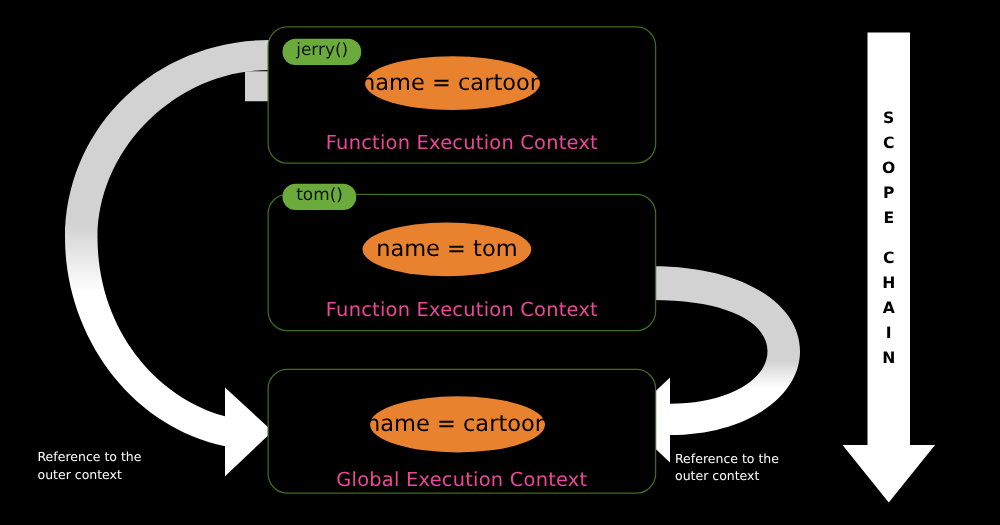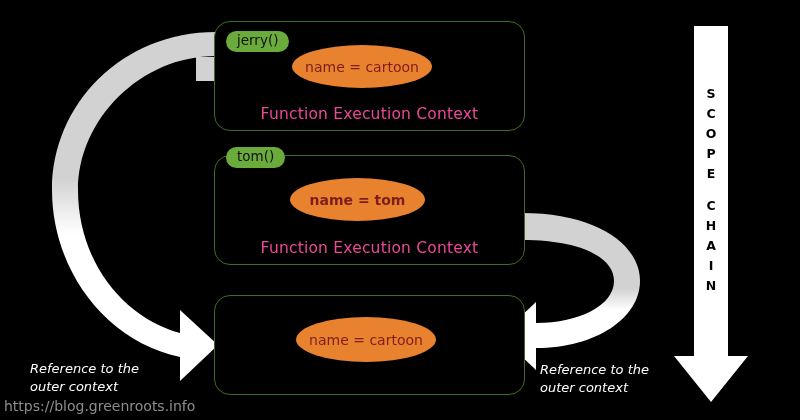--- a/index.html
+++ b/index.html
@@ -55,31 +55,30 @@
     line-height: 1;
     white-space: nowrap;
   }
   .var-ellipse {
     position: absolute;
     background: #e8822e;
     border-radius: 50%;
     display: flex;
     align-items: center;
     justify-content: center;
-    color: #7f1d1d;
-    font-size: 14px;
+    color: #000000;
+    font-size: 18px;
     white-space: nowrap;
   }
   .ref-note {
     position: absolute;
     color: #ffffff;
-    font-size: 13px;
+    font-size: 10px;
     line-height: 1.35;
     white-space: nowrap;
-    font-style: italic;
   }
   .watermark {
     position: absolute;
     color: #8d8d8d;
     font-size: 14px;
     white-space: nowrap;
   }
   .scope-letters {
     position: absolute;
     width: 34px;
@@ -144,25 +143,26 @@
     </g>
   </svg>
 
   <div class="ctx-box" style="left:214px; top:21px; width:311px; height:110px;"></div>
   <div class="fn-badge" style="left:226px; top:31px;">jerry()</div>
   <div class="var-ellipse" style="left:292px; top:45px; width:140px; height:43px;">name = cartoon</div>
   <div class="ctx-title" style="left:214px; top:105px; width:311px;">Function Execution Context</div>
 
   <div class="ctx-box" style="left:214px; top:155px; width:311px; height:110px;"></div>
   <div class="fn-badge" style="left:226px; top:147px;">tom()</div>
-  <div class="var-ellipse" style="left:290px; top:178px; width:135px; height:43px;font-weight:bold;">name = tom</div>
+  <div class="var-ellipse" style="left:290px; top:178px; width:135px; height:43px;">name = tom</div>
   <div class="ctx-title" style="left:214px; top:239px; width:311px;">Function Execution Context</div>
 
   <div class="ctx-box" style="left:214px; top:295px; width:311px; height:100px;"></div>
   <div class="var-ellipse" style="left:296px; top:317px; width:140px; height:45px;">name = cartoon</div>
+  <div class="ctx-title" style="left:214px; top:375px; width:311px;">Global Execution Context</div>
 
   <div class="ref-note" style="left:30px; top:360px;">
     <div>Reference to the</div>
     <div>outer context</div>
   </div>
 
   <div class="ref-note" style="left:540px; top:361px;">
     <div>Reference to the</div>
     <div>outer context</div>
   </div>
@@ -174,15 +174,14 @@
     <span>P</span>
     <span>E</span>
     <span class="scope-gap"></span>
     <span>C</span>
     <span>H</span>
     <span>A</span>
     <span>I</span>
     <span>N</span>
   </div>
 
-  <div class="watermark" style="left:4px; top:398px;">https://blog.greenroots.info</div>
 
 </div>
 
 </body></html>

